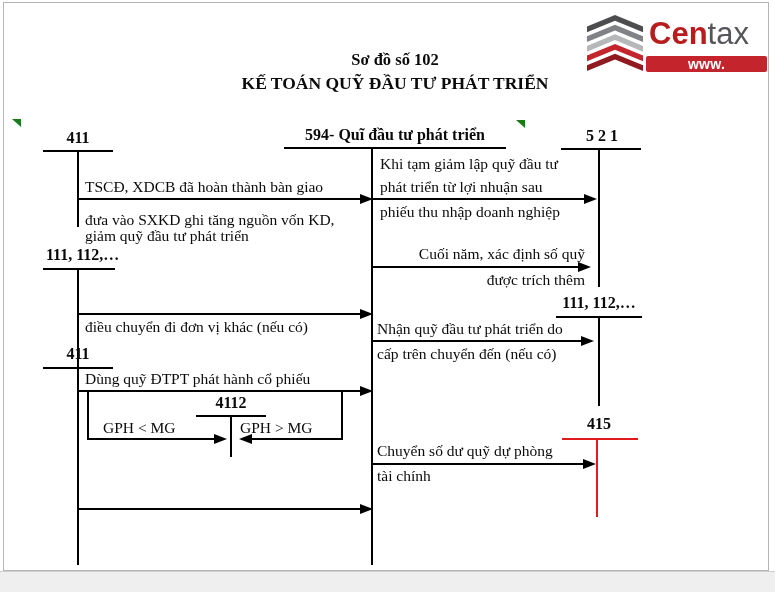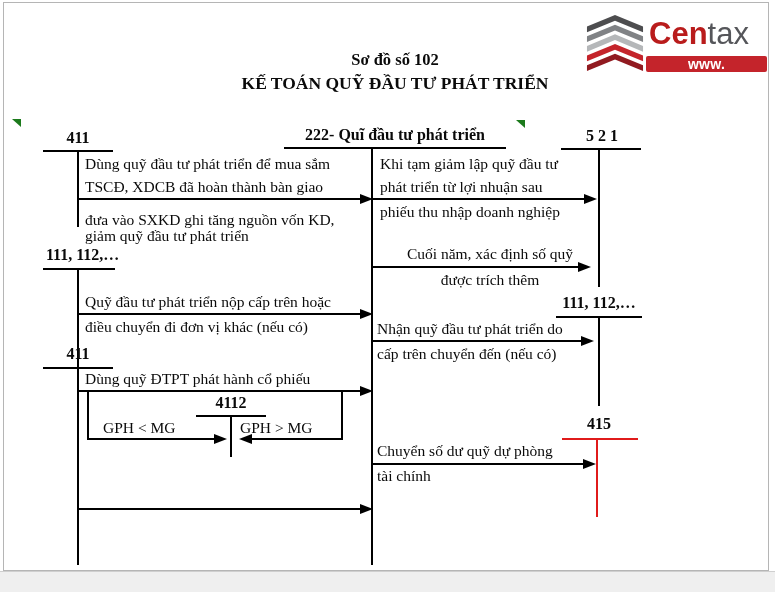--- a/index.html
+++ b/index.html
@@ -27,21 +27,21 @@
          border-left:9px solid transparent;}
   .logo-name{position:absolute;left:649px;top:16px;
              font-family:"Liberation Sans",sans-serif;font-size:31px;line-height:36px;}
   .logo-name .cen{color:#b91c1c;font-weight:bold;}
   .logo-name .tax{color:#55565a;font-weight:normal;}
   .logo-bar{position:absolute;left:646px;top:56px;width:121px;height:16px;
             background:#c4242b;border-radius:2px;color:#fff;text-align:center;
             font-family:"Liberation Sans",sans-serif;font-size:14px;line-height:16px;
             font-weight:bold;letter-spacing:.3px;}
   .logo-svg{position:absolute;left:586px;top:12px;}
-  .ctr{text-align:center;}
+  .ctr{text-align:right;}
 </style>
 </head>
 <body>
 
 <div id="canvas">
 
   <div class="frame"></div>
   <div class="bottom-band"></div>
 
   <div class="title1">Sơ đồ số 102</div>
@@ -57,21 +57,21 @@
   <div class="logo-name"><span class="cen">Cen</span><span class="tax">tax</span></div>
   <div class="logo-bar">www. centax.edu.vn</div>
 
   <div class="gmark" style="left:12px;top:119px;"></div>
   <div class="gmark" style="left:516px;top:120px;"></div>
 
   <div class="acc" style="left:43px;top:129px;width:70px;">411</div>
   <div class="hl" style="left:43px;top:150px;width:70px;"></div>
   <div class="vl" style="left:77px;top:151px;height:76px;"></div>
 
-  <div class="acc" style="left:283px;top:126px;width:224px;">222- Quĩ đầu tư phát triển</div>
+  <div class="acc" style="left:283px;top:126px;width:224px;">594- Quĩ đầu tư phát triển</div>
   <div class="hl" style="left:284px;top:147px;width:222px;"></div>
   <div class="vl" style="left:371px;top:147px;height:418px;"></div>
 
   <div class="acc" style="left:562px;top:127px;width:80px;">5 2 1</div>
   <div class="hl" style="left:561px;top:148px;width:80px;"></div>
   <div class="vl" style="left:598px;top:148px;height:139px;"></div>
 
   <div class="acc" style="left:46px;top:246px;">111, 112,…</div>
   <div class="hl" style="left:43px;top:268px;width:72px;"></div>
   <div class="vl" style="left:77px;top:269px;height:296px;"></div>
@@ -84,39 +84,37 @@
   <div class="vl" style="left:598px;top:317px;height:89px;"></div>
 
   <div class="acc" style="left:196px;top:394px;width:70px;">4112</div>
   <div class="hl" style="left:196px;top:415px;width:70px;"></div>
   <div class="vl" style="left:230px;top:416px;height:41px;"></div>
 
   <div class="acc" style="left:568px;top:415px;width:62px;">415</div>
   <div class="hl redline" style="left:562px;top:438px;width:76px;"></div>
   <div class="vl redline" style="left:596px;top:440px;height:77px;"></div>
 
-  <div class="txt" style="left:85px;top:154px;">Dùng quỹ đầu tư phát triển để mua sắm</div>
   <div class="txt" style="left:85px;top:177px;">TSCĐ, XDCB đã hoàn thành bàn giao</div>
   <div class="hl" style="left:78px;top:198px;width:284px;"></div>
   <div class="arr-r" style="left:360px;top:194px;"></div>
   <div class="txt" style="left:85px;top:202px;margin-top:8px;">đưa vào SXKD ghi tăng nguồn vốn KD,</div>
   <div class="txt" style="left:85px;top:226px;">giảm quỹ đầu tư phát triển</div>
 
   <div class="txt" style="left:380px;top:154px;">Khi tạm giảm lập quỹ đầu tư</div>
   <div class="txt" style="left:380px;top:177px;">phát triển từ lợi nhuận sau</div>
   <div class="hl" style="left:373px;top:198px;width:212px;"></div>
   <div class="arr-r" style="left:584px;top:194px;"></div>
   <div class="txt" style="left:380px;top:202px;">phiếu thu nhập doanh nghiệp</div>
 
   <div class="txt ctr" style="left:395px;top:244px;width:190px;">Cuối năm, xác định số quỹ</div>
   <div class="hl" style="left:373px;top:266px;width:205px;"></div>
   <div class="arr-r" style="left:578px;top:262px;"></div>
   <div class="txt ctr" style="left:395px;top:270px;width:190px;">được trích thêm</div>
 
-  <div class="txt" style="left:85px;top:292px;">Quỹ đầu tư phát triển nộp cấp trên hoặc</div>
   <div class="hl" style="left:78px;top:313px;width:282px;"></div>
   <div class="arr-r" style="left:360px;top:309px;"></div>
   <div class="txt" style="left:85px;top:317px;">điều chuyển đi đơn vị khác (nếu có)</div>
 
   <div class="txt" style="left:377px;top:319px;">Nhận quỹ đầu tư phát triển do</div>
   <div class="hl" style="left:373px;top:340px;width:208px;"></div>
   <div class="arr-r" style="left:581px;top:336px;"></div>
   <div class="txt" style="left:377px;top:344px;">cấp trên chuyển đến (nếu có)</div>
 
   <div class="txt" style="left:85px;top:369px;">Dùng quỹ ĐTPT phát hành cổ phiếu</div>

